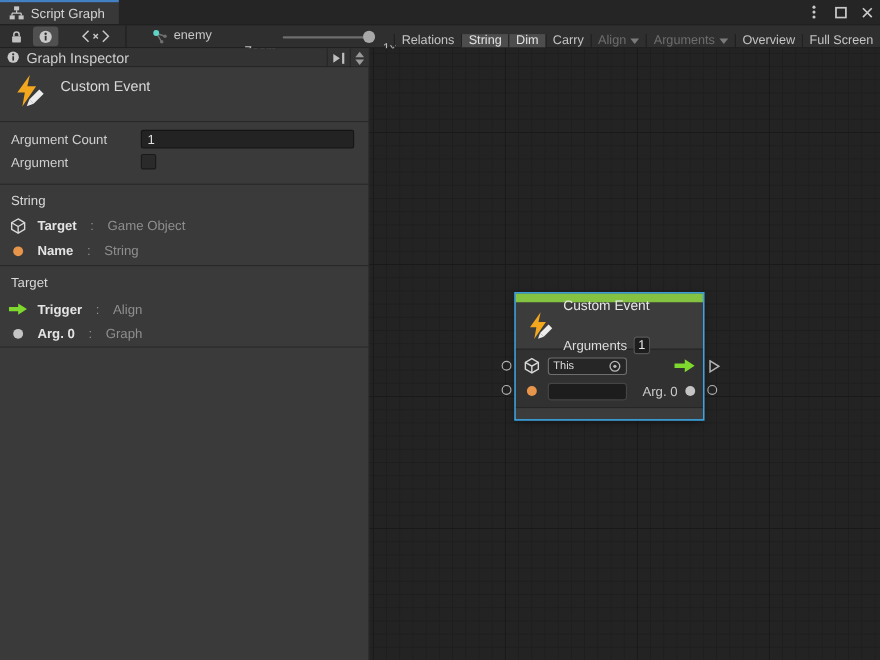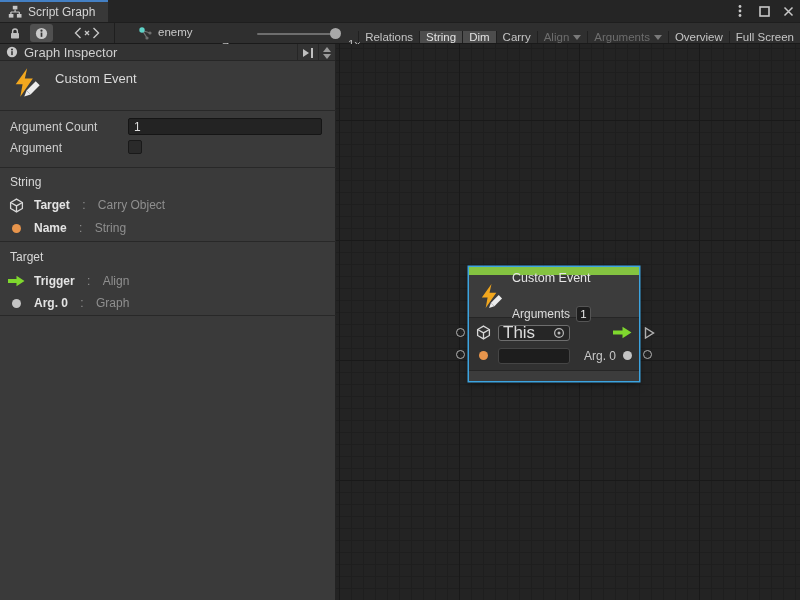--- a/index.html
+++ b/index.html
@@ -102,21 +102,21 @@
   .node-args { display:flex; align-items:center; gap:6px; font-size:12px; color:#dcdcdc;margin-top:20px; }
   .args-box { min-width:15px; height:16px; background:#1d1d1d; border:1px solid #555;
               border-radius:3px; color:#e8e8e8; font-size:11.5px; display:flex;
               align-items:center; justify-content:center; padding:0 3px; cursor:text; }
   .node-body { height:53px; background:#313131; border-top:1px solid #262626;
                display:flex; flex-direction:column; justify-content:center; gap:5px; padding:0 7px; }
   .node-row { display:flex; align-items:center; gap:7px; height:18px; }
   .this-dropdown { width:72px; height:16px; background:#262626; border:1px solid #6e6e6e;
                    border-radius:3px; display:flex; align-items:center; justify-content:space-between;
                    padding:0 4px; cursor:pointer; }
-  .this-dropdown .val { font-size:17px; color:#dcdcdc; }
+  .this-dropdown .val { font-size:10px; color:#dcdcdc; }
   .arg-input { width:72px; height:16px; background:#1d1d1d; border:1px solid #454545;
                border-radius:3px; color:#dcdcdc; font-size:11.5px; padding:0 4px; outline:none;
                font-family:"Liberation Sans", sans-serif; }
   .row-right { margin-left:auto; display:flex; align-items:center; gap:7px; }
   .arg0-label { font-size:12px; color:#c9c9c9; }
   .node-footer { height:10px; background:#3c3c3c; border-top:1px solid #262626; }
 
   
   .port { position:absolute; }
   .port-circle { width:9px; height:9px; border:1.4px solid #b4b4b4; border-radius:50%;
@@ -273,21 +273,21 @@
     <span class="sec-header" style="top:131px;">String</span>
     <div class="port-row" style="top:153px;">
       <span class="port-icon">
         <svg width="15" height="15" viewBox="0 0 14 14">
           <path d="M7 1 L12.5 4.2 V9.8 L7 13 L1.5 9.8 V4.2 Z" stroke="#d8d8d8" stroke-width="1.2" fill="none"></path>
           <path d="M1.5 4.2 L7 7.4 L12.5 4.2 M7 7.4 V13" stroke="#d8d8d8" stroke-width="1.2" fill="none"></path>
         </svg>
       </span>
       <span class="pname">Target</span>
         <span class="ptype"> : </span>
-        <span class="ptype">Carry Object</span>
+        <span class="ptype">Game Object</span>
     </div>
     <div class="port-row" style="top:176px;">
       <span class="port-icon">
           <span class="dot orange"></span>
         </span>
       <span class="pname">Name</span>
         <span class="ptype"> : </span>
         <span class="ptype">String</span>
     </div>
     <span class="divider" style="top:197px;"></span>

